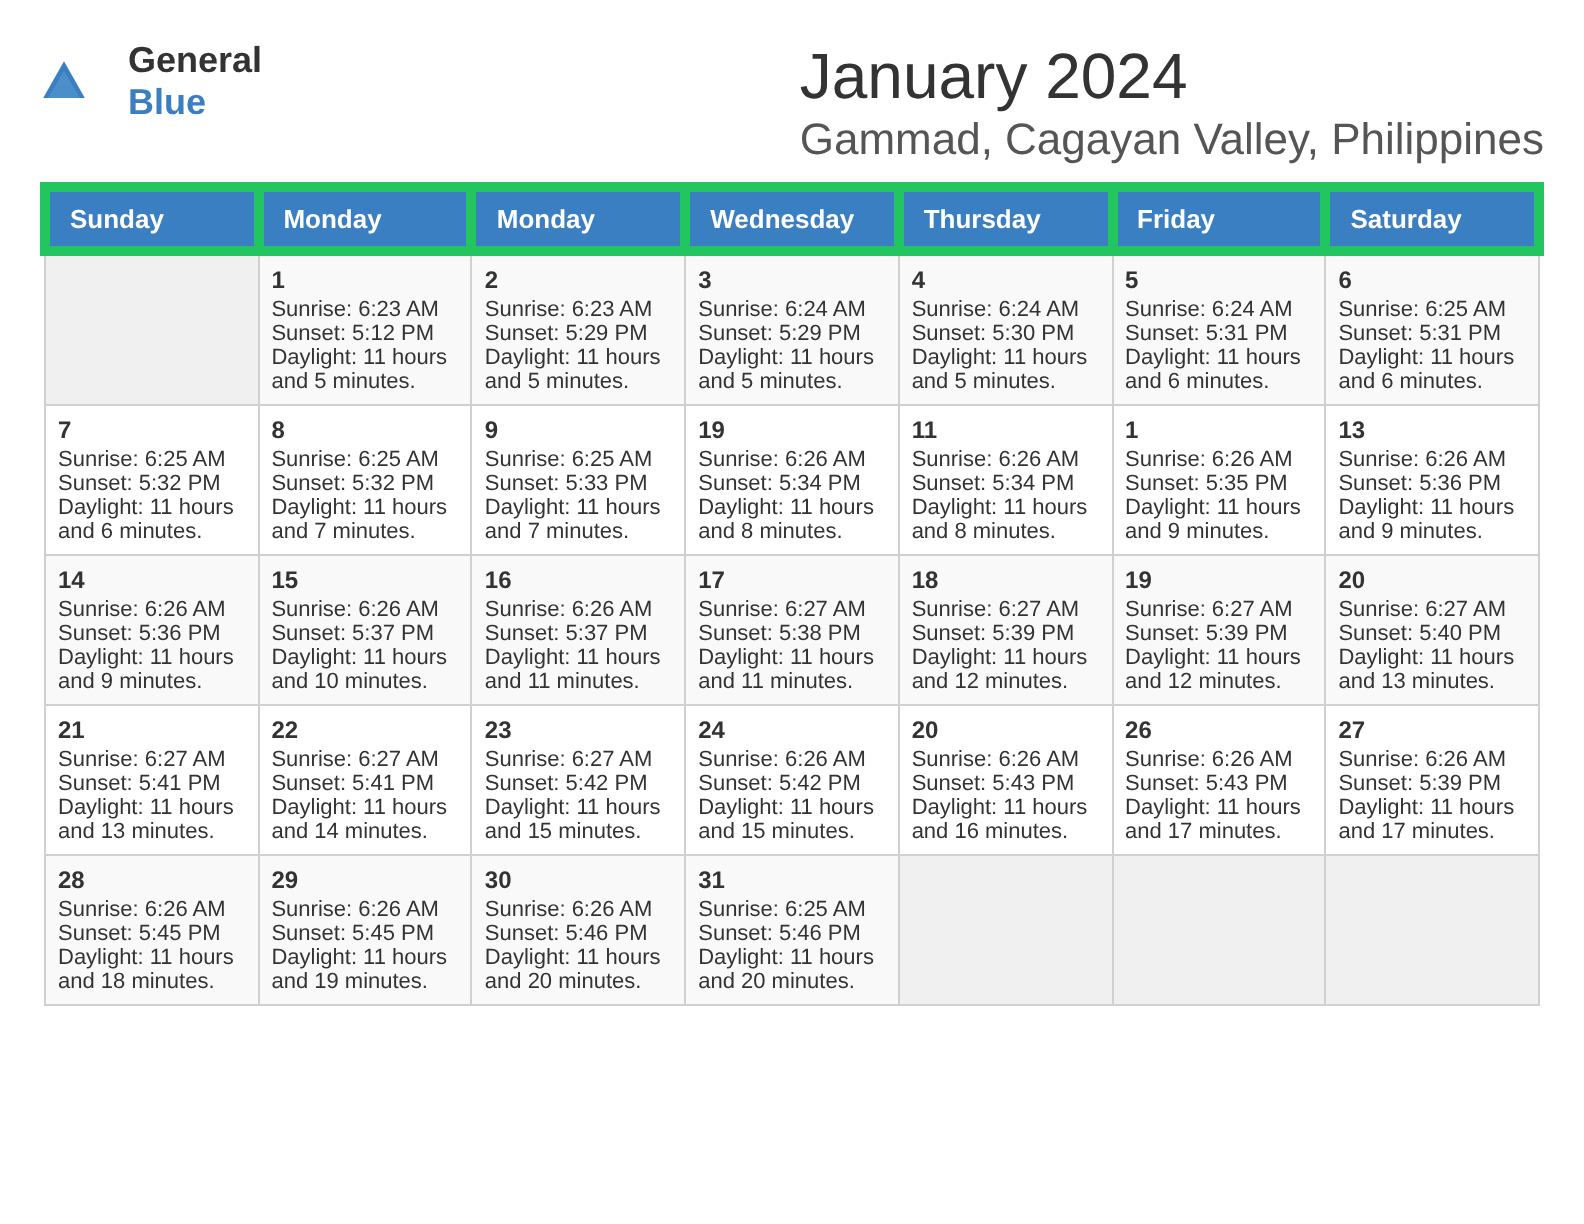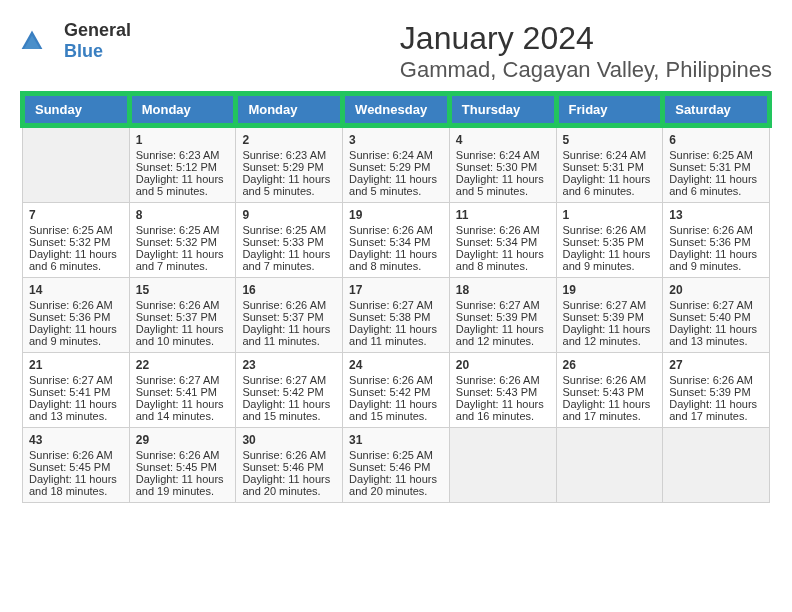--- a/index.html
+++ b/index.html
@@ -143,21 +143,21 @@
       <tr>
         <td><span class="day-num">21</span><span>Sunrise: 6:27 AM</span><br><span>Sunset: 5:41 PM</span><br><span>Daylight: 11 hours and 13 minutes.</span></td>
         <td><span class="day-num">22</span><span>Sunrise: 6:27 AM</span><br><span>Sunset: 5:41 PM</span><br><span>Daylight: 11 hours and 14 minutes.</span></td>
         <td><span class="day-num">23</span><span>Sunrise: 6:27 AM</span><br><span>Sunset: 5:42 PM</span><br><span>Daylight: 11 hours and 15 minutes.</span></td>
         <td><span class="day-num">24</span><span>Sunrise: 6:26 AM</span><br><span>Sunset: 5:42 PM</span><br><span>Daylight: 11 hours and 15 minutes.</span></td>
         <td><span class="day-num">20</span><span>Sunrise: 6:26 AM</span><br><span>Sunset: 5:43 PM</span><br><span>Daylight: 11 hours and 16 minutes.</span></td>
         <td><span class="day-num">26</span><span>Sunrise: 6:26 AM</span><br><span>Sunset: 5:43 PM</span><br><span>Daylight: 11 hours and 17 minutes.</span></td>
         <td><span class="day-num">27</span><span>Sunrise: 6:26 AM</span><br><span>Sunset: 5:39 PM</span><br><span>Daylight: 11 hours and 17 minutes.</span></td>
       </tr>
       <tr>
-        <td><span class="day-num">43</span><span>Sunrise: 6:26 AM</span><br><span>Sunset: 5:45 PM</span><br><span>Daylight: 11 hours and 18 minutes.</span></td>
+        <td><span class="day-num">28</span><span>Sunrise: 6:26 AM</span><br><span>Sunset: 5:45 PM</span><br><span>Daylight: 11 hours and 18 minutes.</span></td>
         <td><span class="day-num">29</span><span>Sunrise: 6:26 AM</span><br><span>Sunset: 5:45 PM</span><br><span>Daylight: 11 hours and 19 minutes.</span></td>
         <td><span class="day-num">30</span><span>Sunrise: 6:26 AM</span><br><span>Sunset: 5:46 PM</span><br><span>Daylight: 11 hours and 20 minutes.</span></td>
         <td><span class="day-num">31</span><span>Sunrise: 6:25 AM</span><br><span>Sunset: 5:46 PM</span><br><span>Daylight: 11 hours and 20 minutes.</span></td>
         <td class="empty"></td>
         <td class="empty"></td>
         <td class="empty"></td>
       </tr>
     </tbody>
 </table>
 

